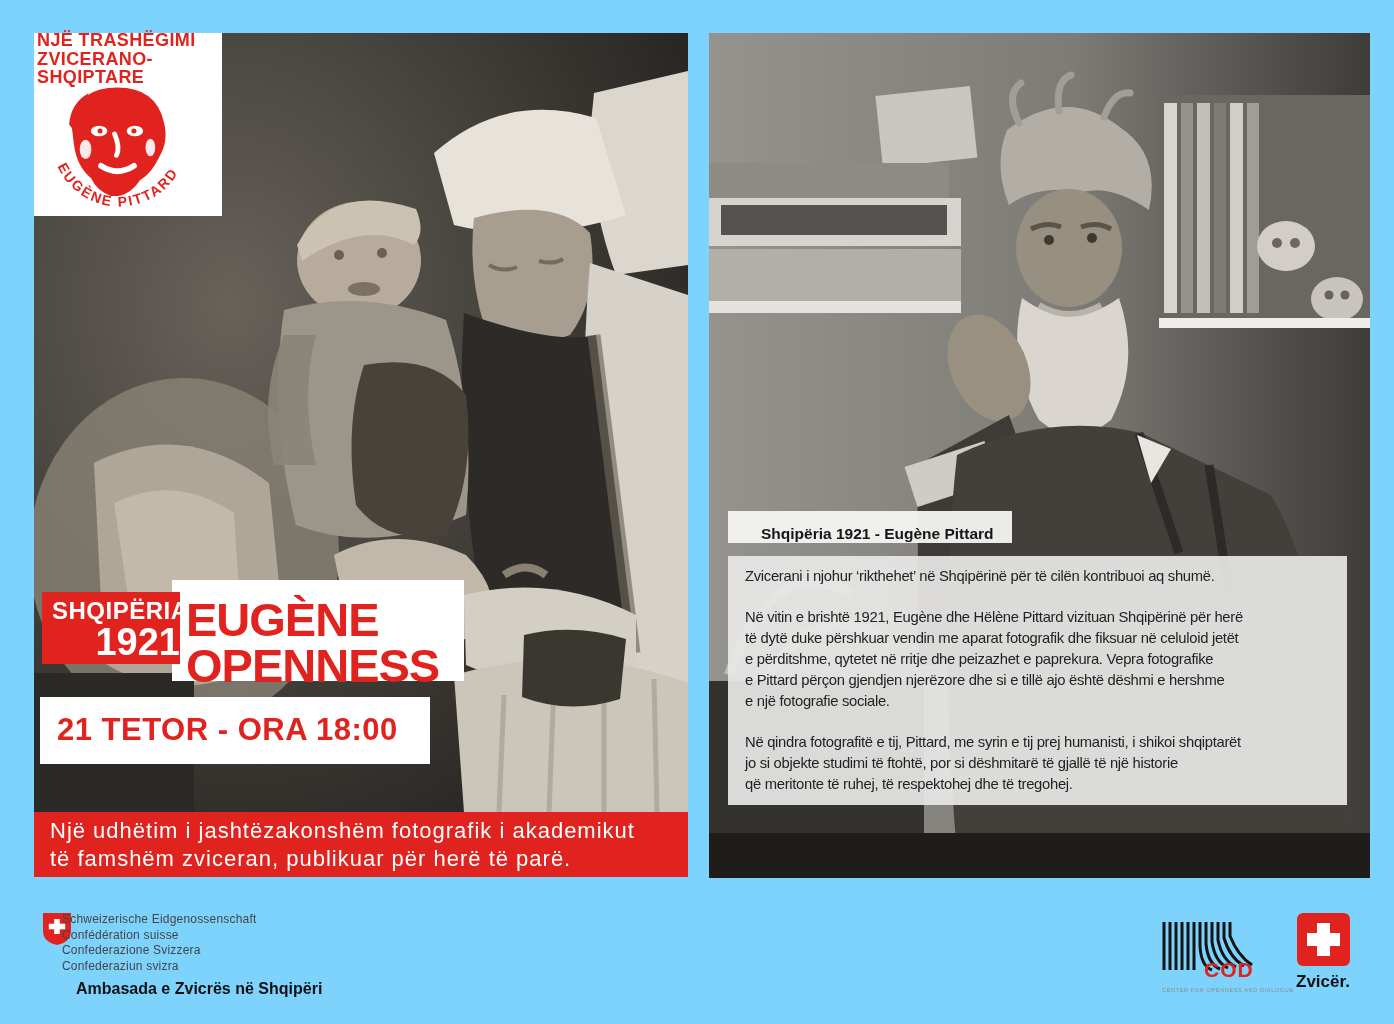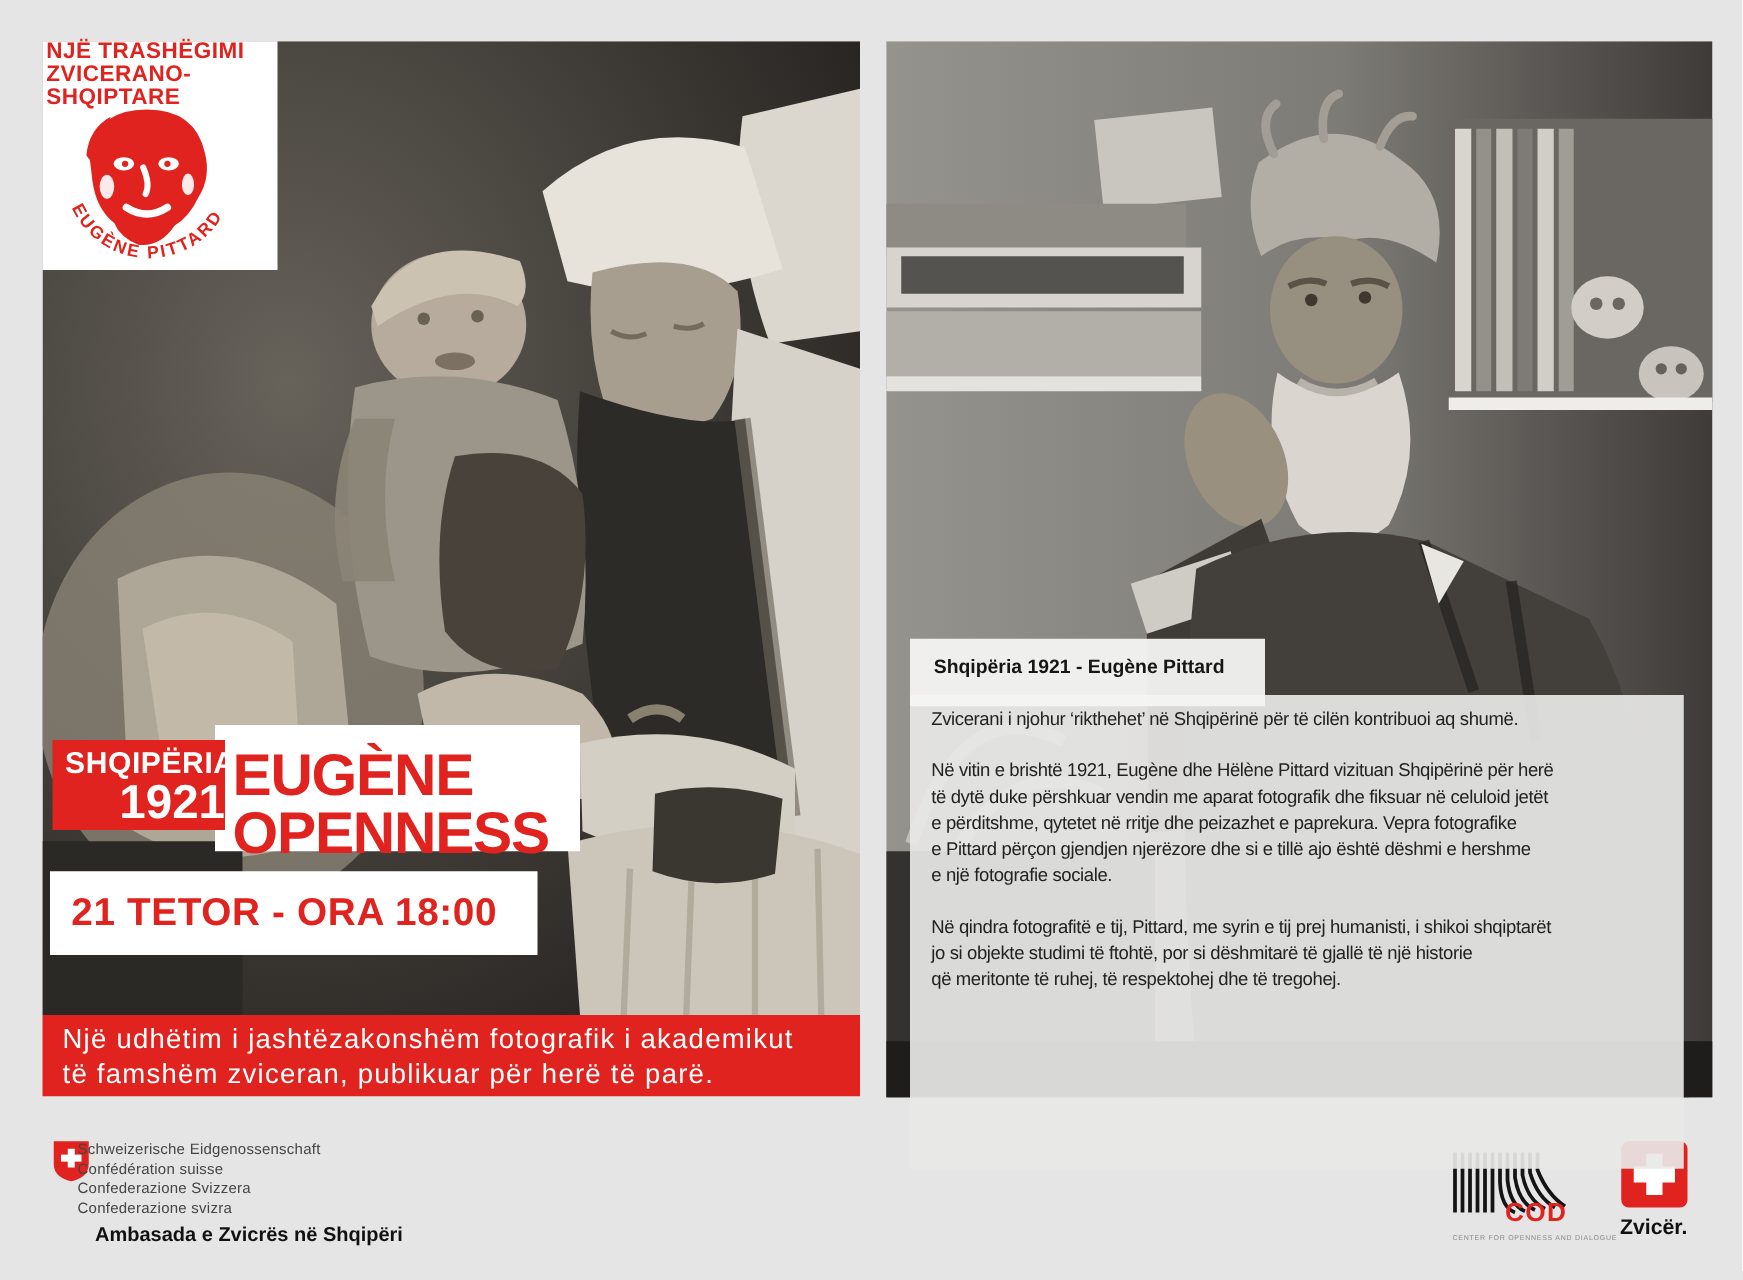--- a/index.html
+++ b/index.html
@@ -1,18 +1,18 @@
 <!DOCTYPE html>
 <html><head>
 <meta charset="utf-8">
 <style>
   * { margin:0; padding:0; box-sizing:border-box; }
   html,body { background:#ffffff; }
   body { font-family:"Liberation Sans", sans-serif; }
-  .page { position:relative; width:1394px; height:1024px; background:#e5e5e5; overflow:hidden; }
+  .page { position:relative; width:1394px; height:1024px; background:#7dd3fc; overflow:hidden; }
 
   
   .left-photo { position:absolute; left:34px; top:33px; width:654px; height:779px; }
   .left-photo svg { display:block; width:100%; height:100%; }
 
   .notch { position:absolute; left:34px; top:33px; width:188px; height:183px; background:#ffffff; z-index:3; }
   .kicker { position:absolute; left:3px; top:-2px; color:#e0231e; font-size:18px; line-height:18.5px;
             font-weight:900; letter-spacing:.4px; }
   .pittard-logo { position:absolute; left:8px; top:46px; width:150px; height:137px; overflow:visible; }
 
@@ -32,24 +32,24 @@
   .event-venue { font-size:21px; font-weight:700; line-height:26px; letter-spacing:.2px; }
 
   .banner { position:absolute; left:34px; top:812px; width:654px; height:65px; background:#e0231e; z-index:4;
             color:#fff; padding:5px 0 0 16px; }
   .banner div { font-size:22px; line-height:28px; letter-spacing:1px; font-weight:400; }
 
   
   .right-photo { position:absolute; left:709px; top:33px; width:661px; height:845px; }
   .right-photo svg { display:block; width:100%; height:100%; }
 
-  .heading-band { position:absolute; left:728px; top:511px; width:284px; height:54px;
+  .heading-band { position:absolute; left:728px; top:511px; width:284px; height:32px;
                   background:rgba(244,244,243,.95); z-index:4;
-                  font-size:15.5px; font-weight:700; color:#161616; line-height:45px; padding-left:19px; }
-  .body-box { position:absolute; left:728px; top:556px; width:619px; height:379px;
+                  font-size:15.5px; font-weight:700; color:#161616; line-height:45px; padding-left:33px; }
+  .body-box { position:absolute; left:728px; top:556px; width:619px; height:249px;
               background:rgba(232,232,231,.92); z-index:3; padding:10px 8px 0 17px; }
   .body-box p { font-size:14.8px; line-height:21px; letter-spacing:-.3px; color:#222;
                 white-space:pre-line; margin:0 0 20px 0; }
 
   
   .swiss-block { position:absolute; left:42px; top:910px; }
   .swiss-shield { position:absolute; left:0; top:2px; width:30px; height:34px; }
   .swiss-lines { position:absolute; left:20px; top:2px; width:230px; color:#454545;
                  font-size:12px; line-height:15.5px; letter-spacing:.2px; }
   .swiss-embassy { position:absolute; left:76px; top:980px; font-size:16px; font-weight:700; color:#111; }
@@ -213,21 +213,21 @@
   <div class="swiss-block">
     <svg class="swiss-shield" viewBox="0 0 30 34">
       <path d="M1,1 H29 V19 C29,28 22,31.5 15,33 C8,31.5 1,28 1,19 Z" fill="#e0231e"></path>
       <rect x="12.2" y="7" width="5.6" height="15" fill="#fff"></rect>
       <rect x="6.8" y="11.7" width="16.4" height="5.6" fill="#fff"></rect>
     </svg>
     <div class="swiss-lines">
       <div>Schweizerische Eidgenossenschaft</div>
       <div>Confédération suisse</div>
       <div>Confederazione Svizzera</div>
-      <div>Confederazione svizra</div>
+      <div>Confederaziun svizra</div>
     </div>
   </div>
   <div class="swiss-embassy">Ambasada e Zvicrës në Shqipëri</div>
 
   <svg class="cod-logo" viewBox="0 0 105 78">
     <g stroke="#141414" stroke-width="3" fill="none">
       <path d="M4,2 V50"></path>
         <path d="M10,2 V50"></path>
         <path d="M16,2 V50"></path>
       <path d="M22,2 V50"></path>

